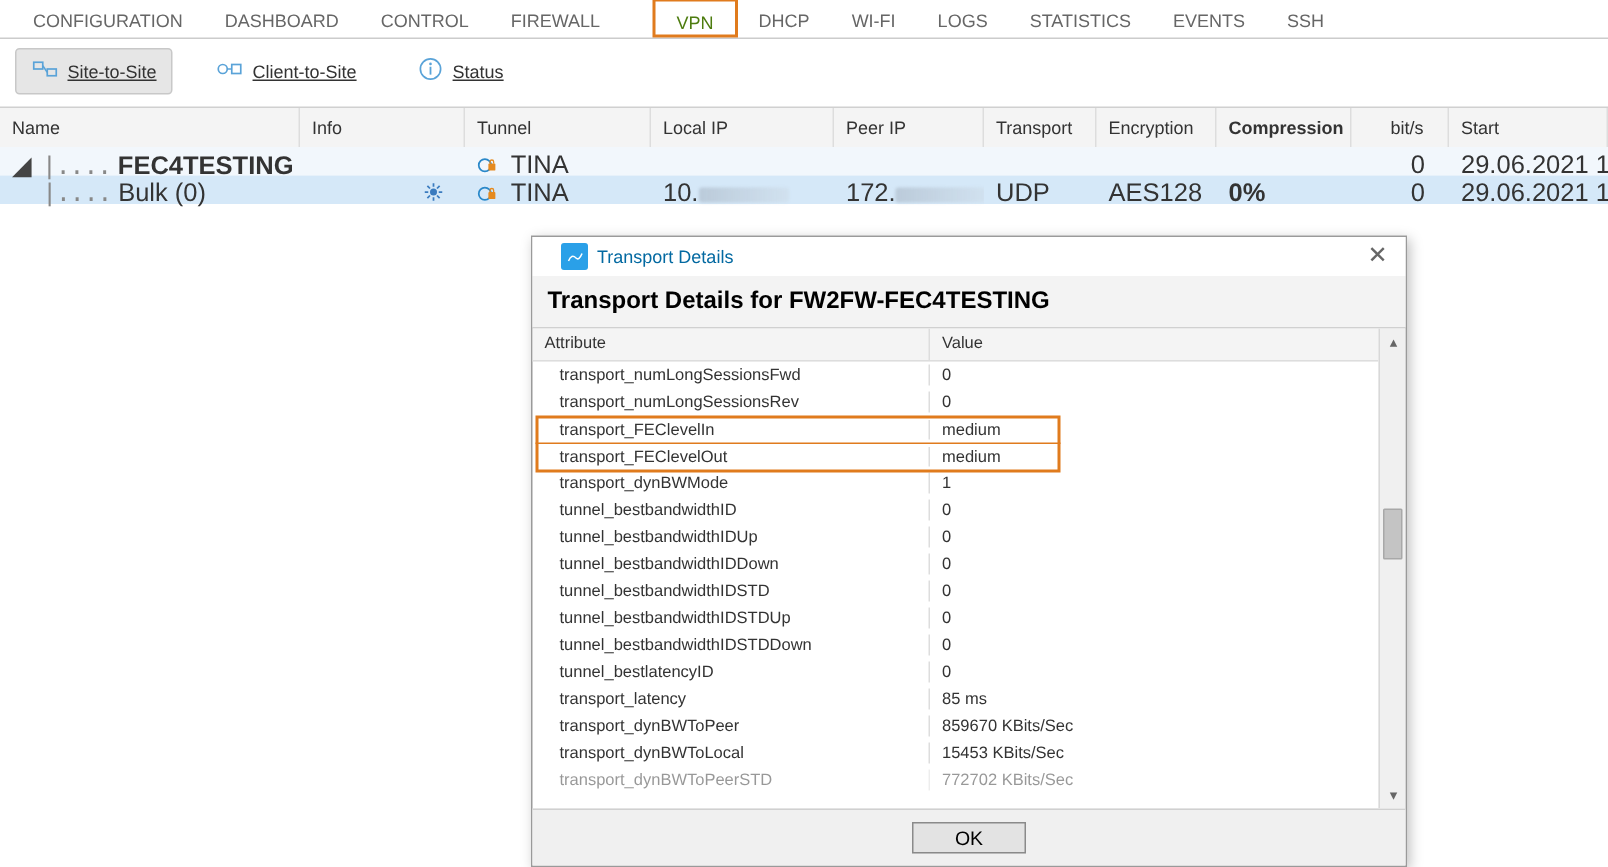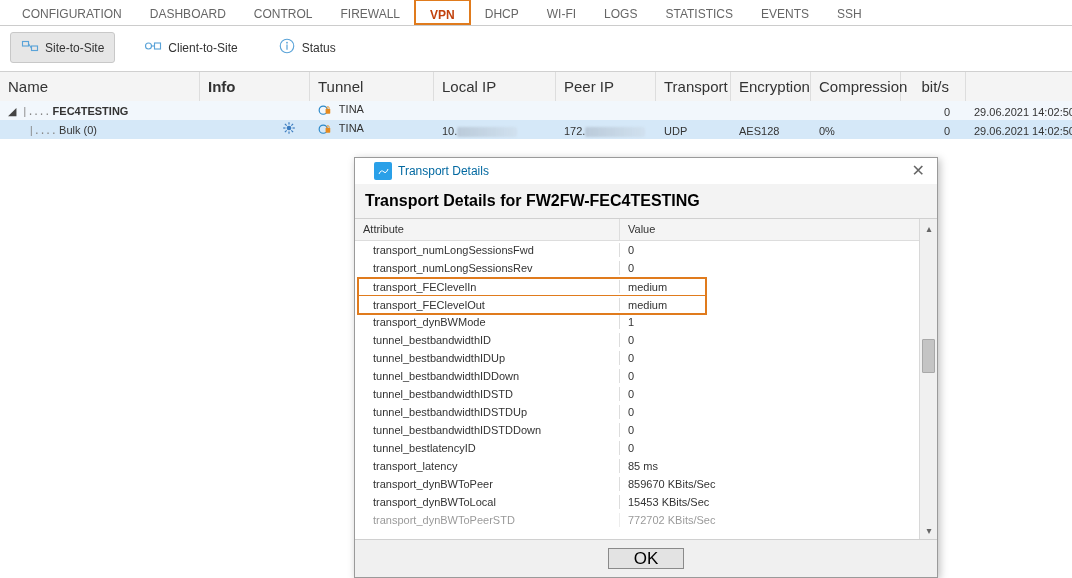--- a/index.html
+++ b/index.html
@@ -24,80 +24,82 @@
   }
   .top-tab {
     padding: 3px 14px 0 14px;
     color: #666;
     font-size: 12px;
     height: 26px;
     line-height: 22px;
     cursor: pointer;
   }
   .top-tab.active {
-    color: #c2410c;
-    font-weight: bold;
+    color: #4d7c0f;
+    font-weight: normal;
     border: 2px solid #e07b1d;
     border-bottom: 2px solid #e07b1d;
     margin-top: -1px;
     margin-bottom: -1px;
+    margin-left: 21px;
   }
   
   .sub-toolbar {
     display: flex;
     gap: 18px;
     padding: 6px 10px 8px 10px;
     align-items: center;
   }
   .tool-btn {
     display: flex;
     align-items: center;
     gap: 6px;
     padding: 4px 10px;
     border: 1px solid transparent;
     border-radius: 3px;
     cursor: pointer;
     font-size: 12px;
+    text-decoration: underline;
   }
   .tool-btn.active {
     background: #e6e6e6;
     border: 1px solid #c8c8c8;
   }
   .tool-btn svg { width: 18px; height: 18px; }
   
   .grid {
     border-top: 1px solid #d0d0d0;
   }
   .grid-header {
     display: flex;
     background: #f4f4f4;
-    font-size: 15px;
+    font-size: 12px;
     color: #333;
   }
   .grid-header .cell {
     padding: 6px 8px;
     border-right: 1px solid #ddd;
   }
   .grid-row {
     display: flex;
-    font-size: 11px;
+    font-size: 17px;
     height: 19px;
-    align-items: flex-end;
+    align-items: flex-start;
   }
   .grid-row .cell { padding: 2px 8px; white-space: nowrap; overflow: hidden; }
   .grid-row.r0 { background: #f2f7fc; }
   .grid-row.r1 { background: #d5e8f8; }
   .cell.name { width: 200px; }
-  .cell.info { width: 110px; font-weight: bold; }
+  .cell.info { width: 110px; }
   .cell.tunnel { width: 124px; }
   .cell.lip  { width: 122px; }
   .cell.pip  { width: 100px; }
   .cell.transport { width: 75px; }
   .cell.enc  { width: 80px; }
-  .cell.comp { width: 90px; }
+  .cell.comp { width: 90px; font-weight: bold; }
   .cell.bits { width: 65px; text-align: right; padding-right: 16px;}
   .cell.start { flex: 1; }
   .tree-indent { display: inline-block; color:#888; font-family: "Courier New", monospace; letter-spacing:-1px; }
   .triangle { display:inline-block; color:#444; margin-right:2px; }
   .lock-icon { display:inline-block; vertical-align:middle; margin-right:4px; }
   .blur-rect {
     display:inline-block;
     width:60px; height:10px;
     background: linear-gradient(90deg, rgba(180,195,210,0.8), rgba(200,210,220,0.3));
     border-radius:2px;
@@ -237,21 +239,21 @@
     justify-content:center;
     padding:8px;
     border-top:1px solid #d0d0d0;
     background:#f0f0f0;
   }
   .ok-btn {
     width:76px;
     height:21px;
     background:#e3e3e3;
     border:1px solid #8a8a8a;
-    font-size:17px;
+    font-size:13px;
     cursor:pointer;
   }
   .lastrow-fade { opacity:0.5; }
 </style>
 </head>
 <body>
 
 <div class="top-tabs">
   <div class="top-tab">CONFIGURATION</div>
   <div class="top-tab">DASHBOARD</div>
@@ -303,20 +305,21 @@
   <div class="grid-header">
     <div class="cell name">Name</div>
     <div class="cell info">Info</div>
     <div class="cell tunnel">Tunnel</div>
     <div class="cell lip">Local IP</div>
     <div class="cell pip">Peer IP</div>
     <div class="cell transport">Transport</div>
     <div class="cell enc">Encryption</div>
     <div class="cell comp">Compression</div>
     <div class="cell bits">bit/s</div>
+    <div class="cell start">Start</div>
   </div>
 
   <div class="grid-row r0">
     <div class="cell name">
       <span class="triangle">◢</span>
       <span class="tree-indent">|....</span>
       <b>FEC4TESTING</b>
     </div>
     <div class="cell info"></div>
     <div class="cell tunnel">

